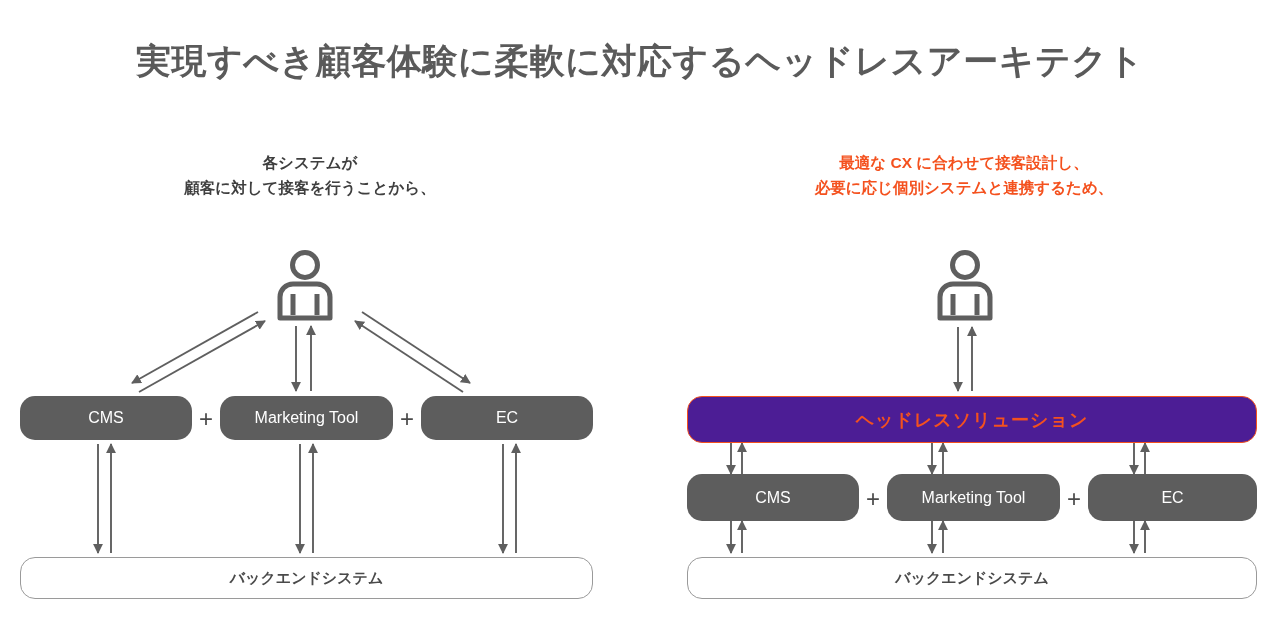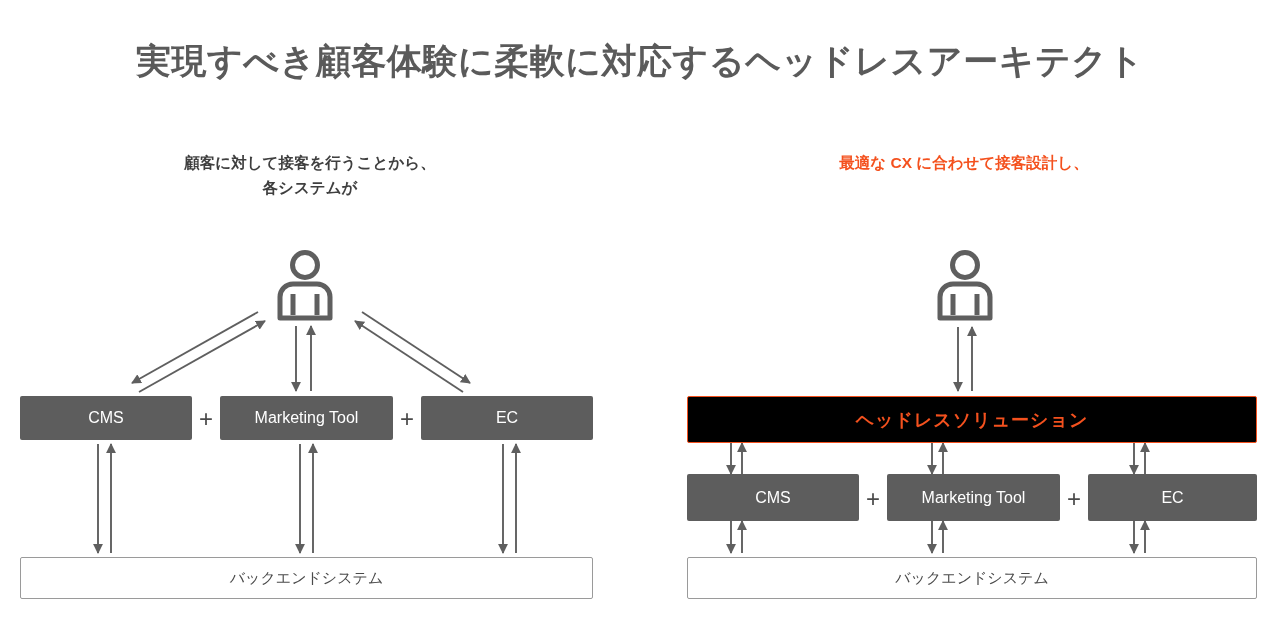--- a/index.html
+++ b/index.html
@@ -50,37 +50,38 @@
   
   .person { position: absolute; }
   .person svg { display: block; }
 
   
   .box {
     position: absolute;
     display: flex;
     align-items: center;
     justify-content: center;
-    border-radius: 2px;
+    border-radius: 15px;
     font-size: 16px;
     font-weight: normal;
     white-space: nowrap;
   }
   .box.dark {
     background: #5d5d5d;
     color: #ffffff;
   }
   .box.outline-gray {
     background: #ffffff;
     border: 1.4px solid #9a9a9a;
     color: #4a4a4a;
     font-size: 15px;
+    font-weight: bold;
   }
   .box.outline-orange {
-    background: #000000;
+    background: #4c1d95;
     border: 1.6px solid #f4511e;
     color: #f4511e;
     font-size: 18px;
     font-weight: bold;
     letter-spacing: 1px;
   }
 
   
   .plus {
     position: absolute;
@@ -102,22 +103,22 @@
 </head>
 <body>
 
 <div id="stage">
 
   <div id="page-title">実現すべき顧客体験に柔軟に対応するヘッドレスアーキテクト</div>
 
   <div class="panel" id="panel-left">
 
     <div class="caption" id="caption-left">
+      <span class="line">各システムが</span>
       <span class="line">顧客に対して接客を行うことから、</span>
-      <span class="line">各システムが</span>
     </div>
 
     <div class="person" style="left:272px; top:249px;">
       <svg width="66" height="72" viewBox="0 0 66 72">
         <circle cx="33" cy="16" r="12.5" fill="none" stroke="#5f5f5f" stroke-width="5"></circle>
         <path d="M8,69 L8,48 A13,13 0 0 1 21,35 L45,35 A13,13 0 0 1 58,48 L58,69 Z" fill="none" stroke="#5f5f5f" stroke-width="5" stroke-linejoin="round"></path>
         <line x1="21" y1="45" x2="21" y2="66" stroke="#5f5f5f" stroke-width="5"></line>
         <line x1="45" y1="45" x2="45" y2="66" stroke="#5f5f5f" stroke-width="5"></line>
       </svg>
     </div>
@@ -172,20 +173,21 @@
 
     <div class="box outline-gray" style="left:20px; top:557px; width:573px; height:42px;">
       <span>バックエンドシステム</span>
     </div>
   </div>
 
   <div class="panel" id="panel-right">
 
     <div class="caption" id="caption-right">
       <span class="line">最適な CX に合わせて接客設計し、</span>
+      <span class="line">必要に応じ個別システムと連携するため、</span>
     </div>
 
     <div class="person" style="left:292px; top:249px;">
       <svg width="66" height="72" viewBox="0 0 66 72">
         <circle cx="33" cy="16" r="12.5" fill="none" stroke="#5f5f5f" stroke-width="5"></circle>
         <path d="M8,69 L8,48 A13,13 0 0 1 21,35 L45,35 A13,13 0 0 1 58,48 L58,69 Z" fill="none" stroke="#5f5f5f" stroke-width="5" stroke-linejoin="round"></path>
         <line x1="21" y1="45" x2="21" y2="66" stroke="#5f5f5f" stroke-width="5"></line>
         <line x1="45" y1="45" x2="45" y2="66" stroke="#5f5f5f" stroke-width="5"></line>
       </svg>
     </div>

